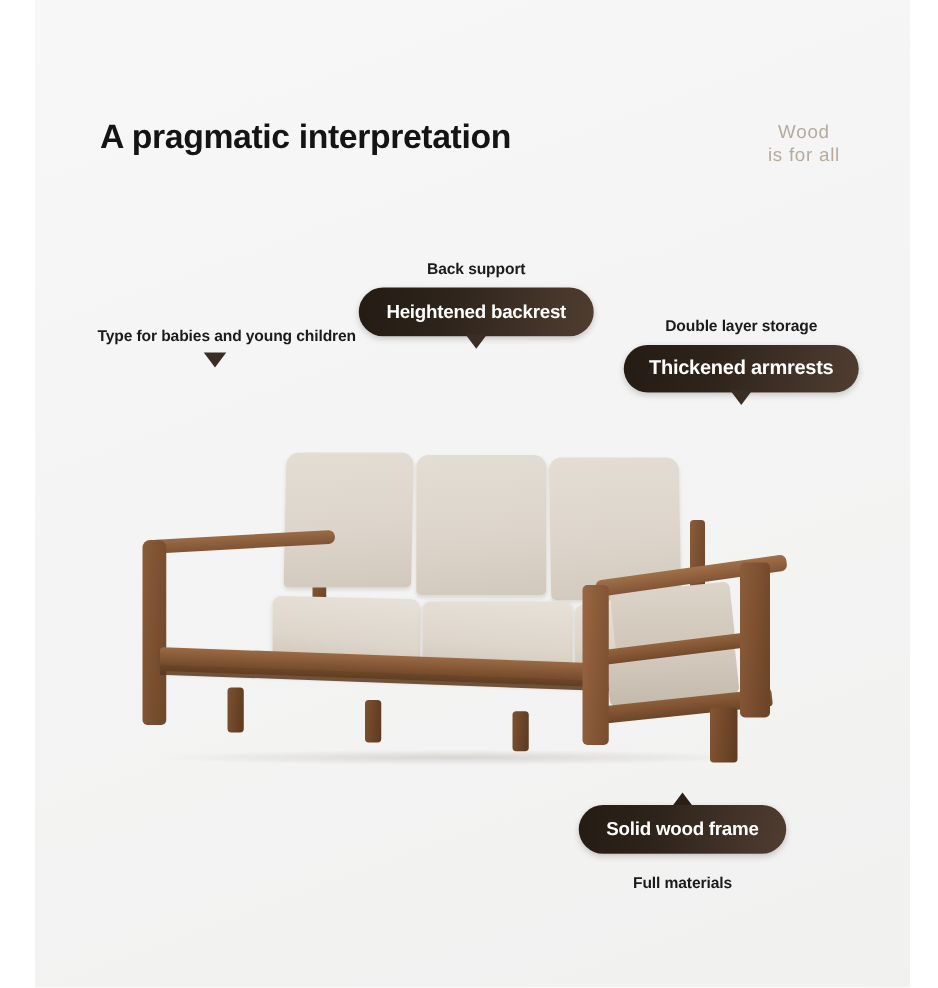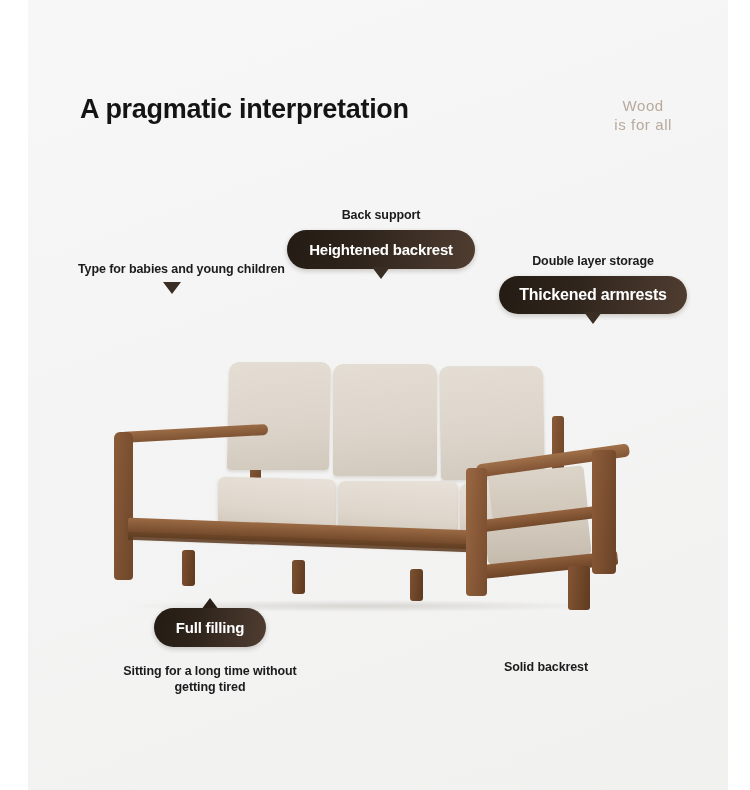--- a/index.html
+++ b/index.html
@@ -188,24 +188,21 @@
   </div>
 
   <div class="callout" id="co-arm">
     <div class="cap gap-cap-bottom">Double layer storage</div>
     <div class="pill-wrap">
       <div class="pill small">Thickened armrests</div>
       <div class="tail-down"></div>
     </div>
   </div>
 
-  <div class="callout" id="co-fill">
+
+  <div class="callout" id="co-solid">
     <div class="pill-wrap">
       <div class="tail-up"></div>
-      <div class="pill">Full filling</div>
-    </div>
-    <div class="cap multi gap-cap-top">Sitting for a long time without getting tired</div>
-  </div>
-
-  <div class="callout" id="co-solid">
-    <div class="cap gap-cap-top">Solid backrest</div>
+      <div class="pill">Solid wood frame</div>
+    </div>
+    <div class="cap gap-cap-top">Full materials</div>
   </div>
 </div>
 
 </body></html>

